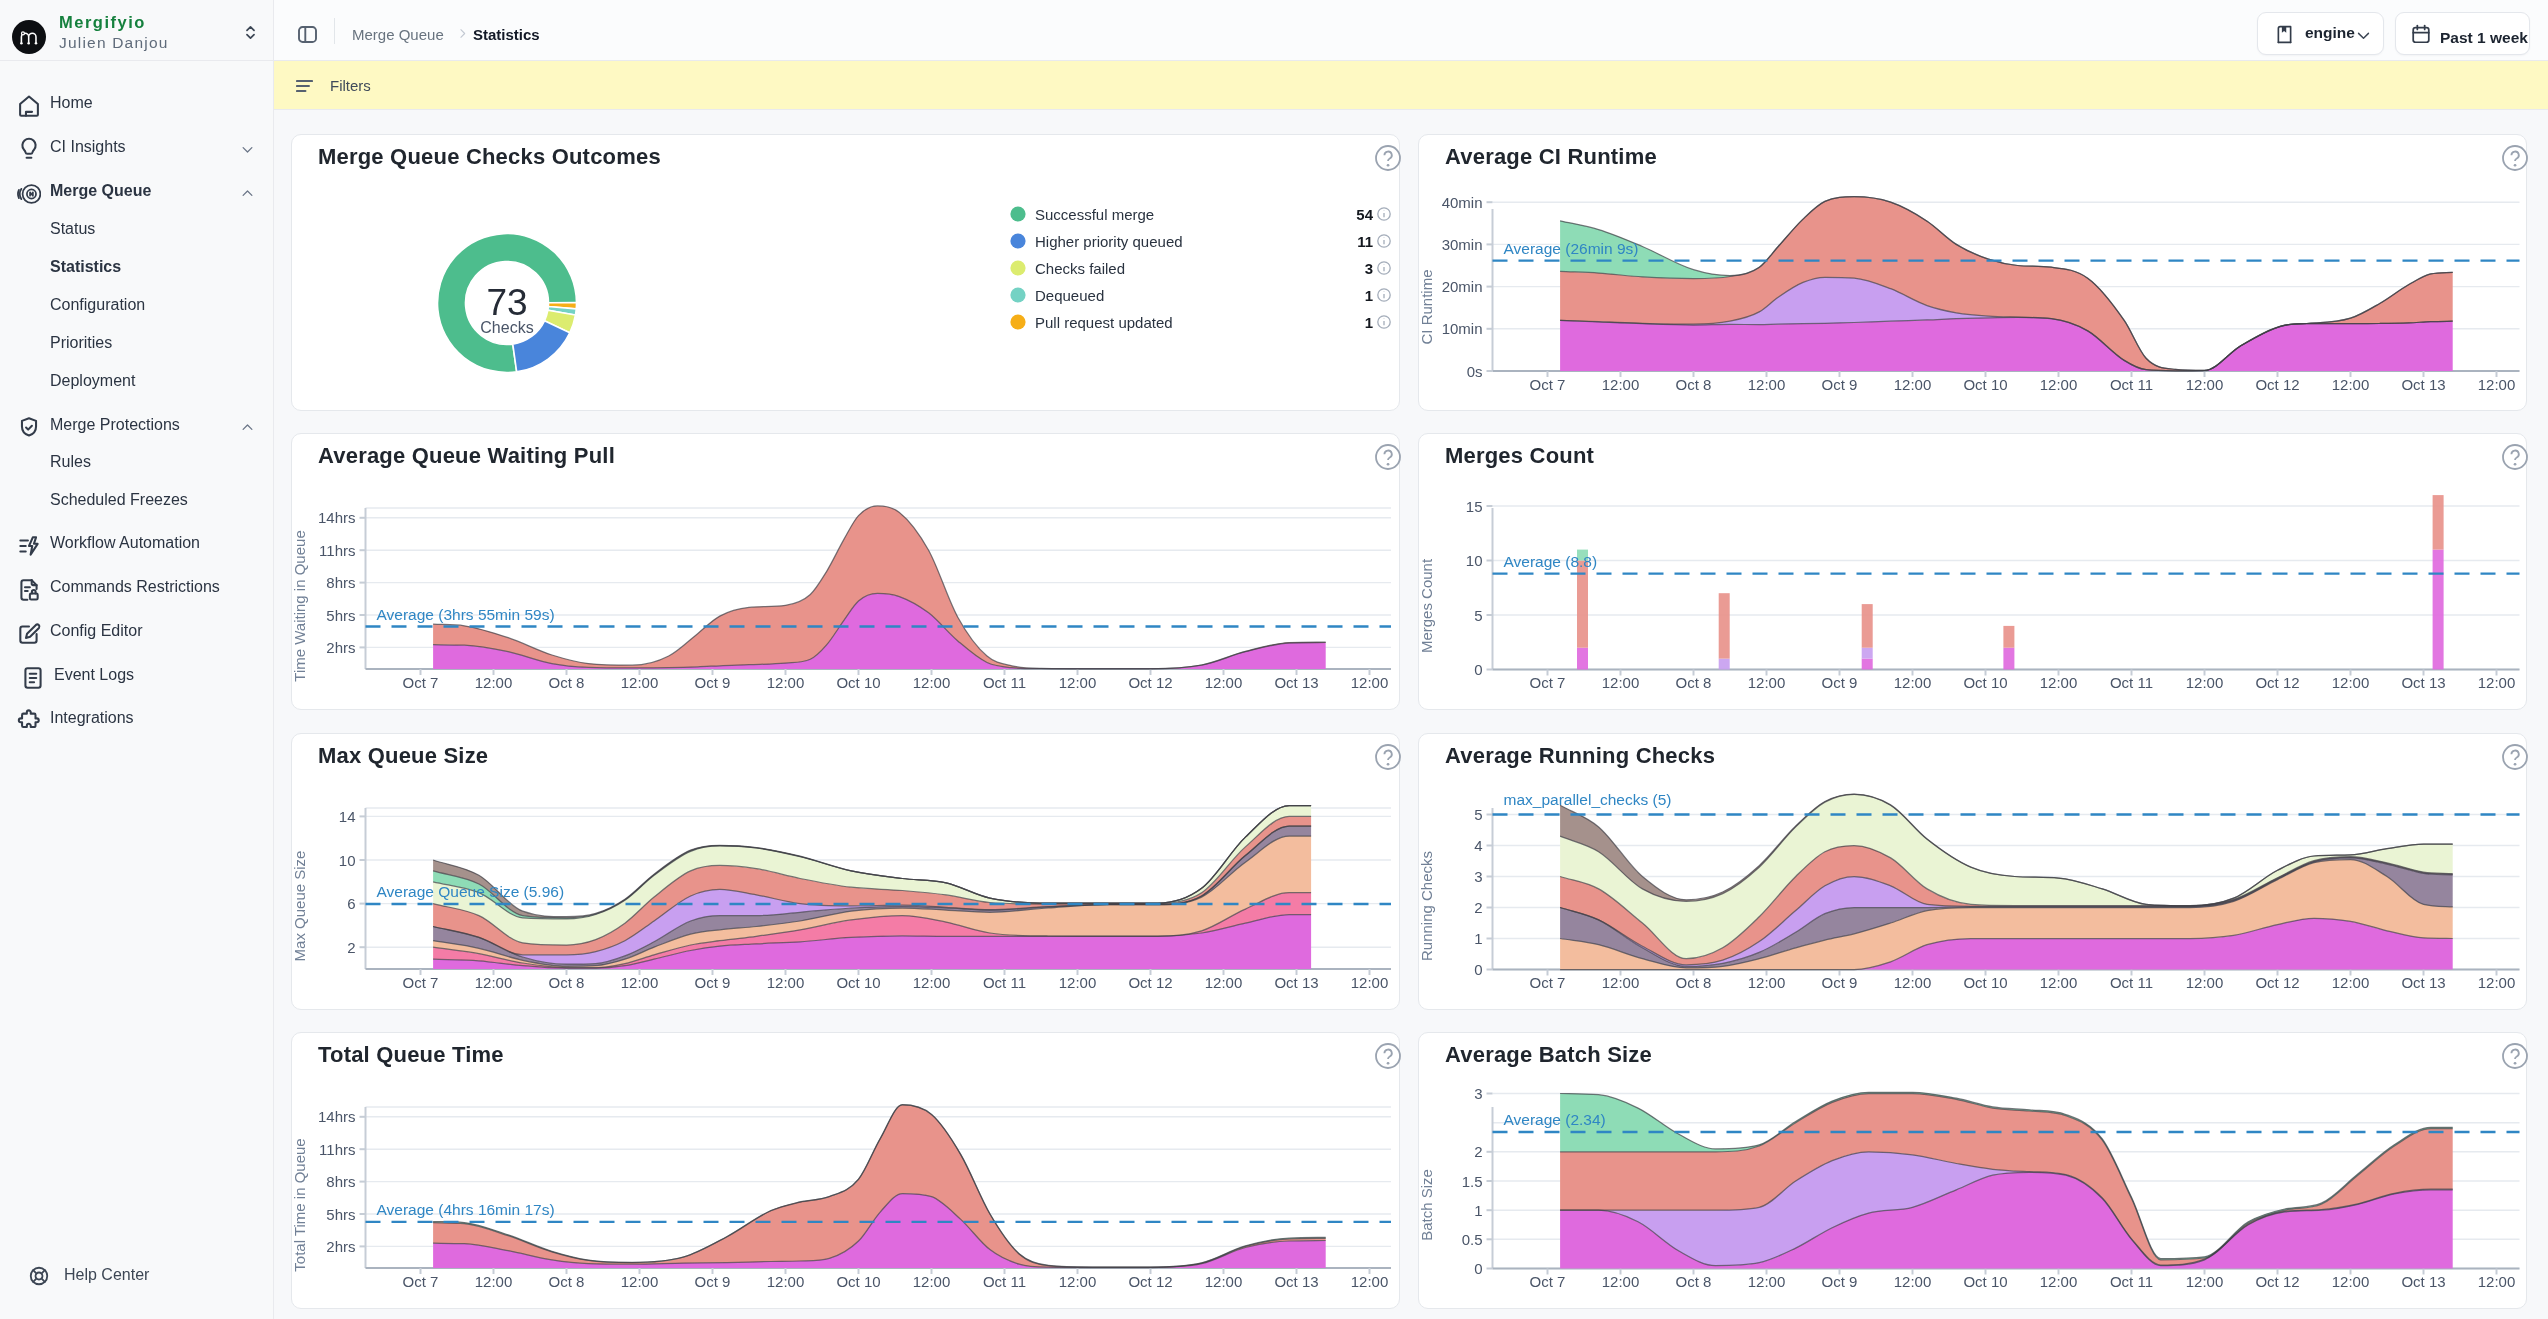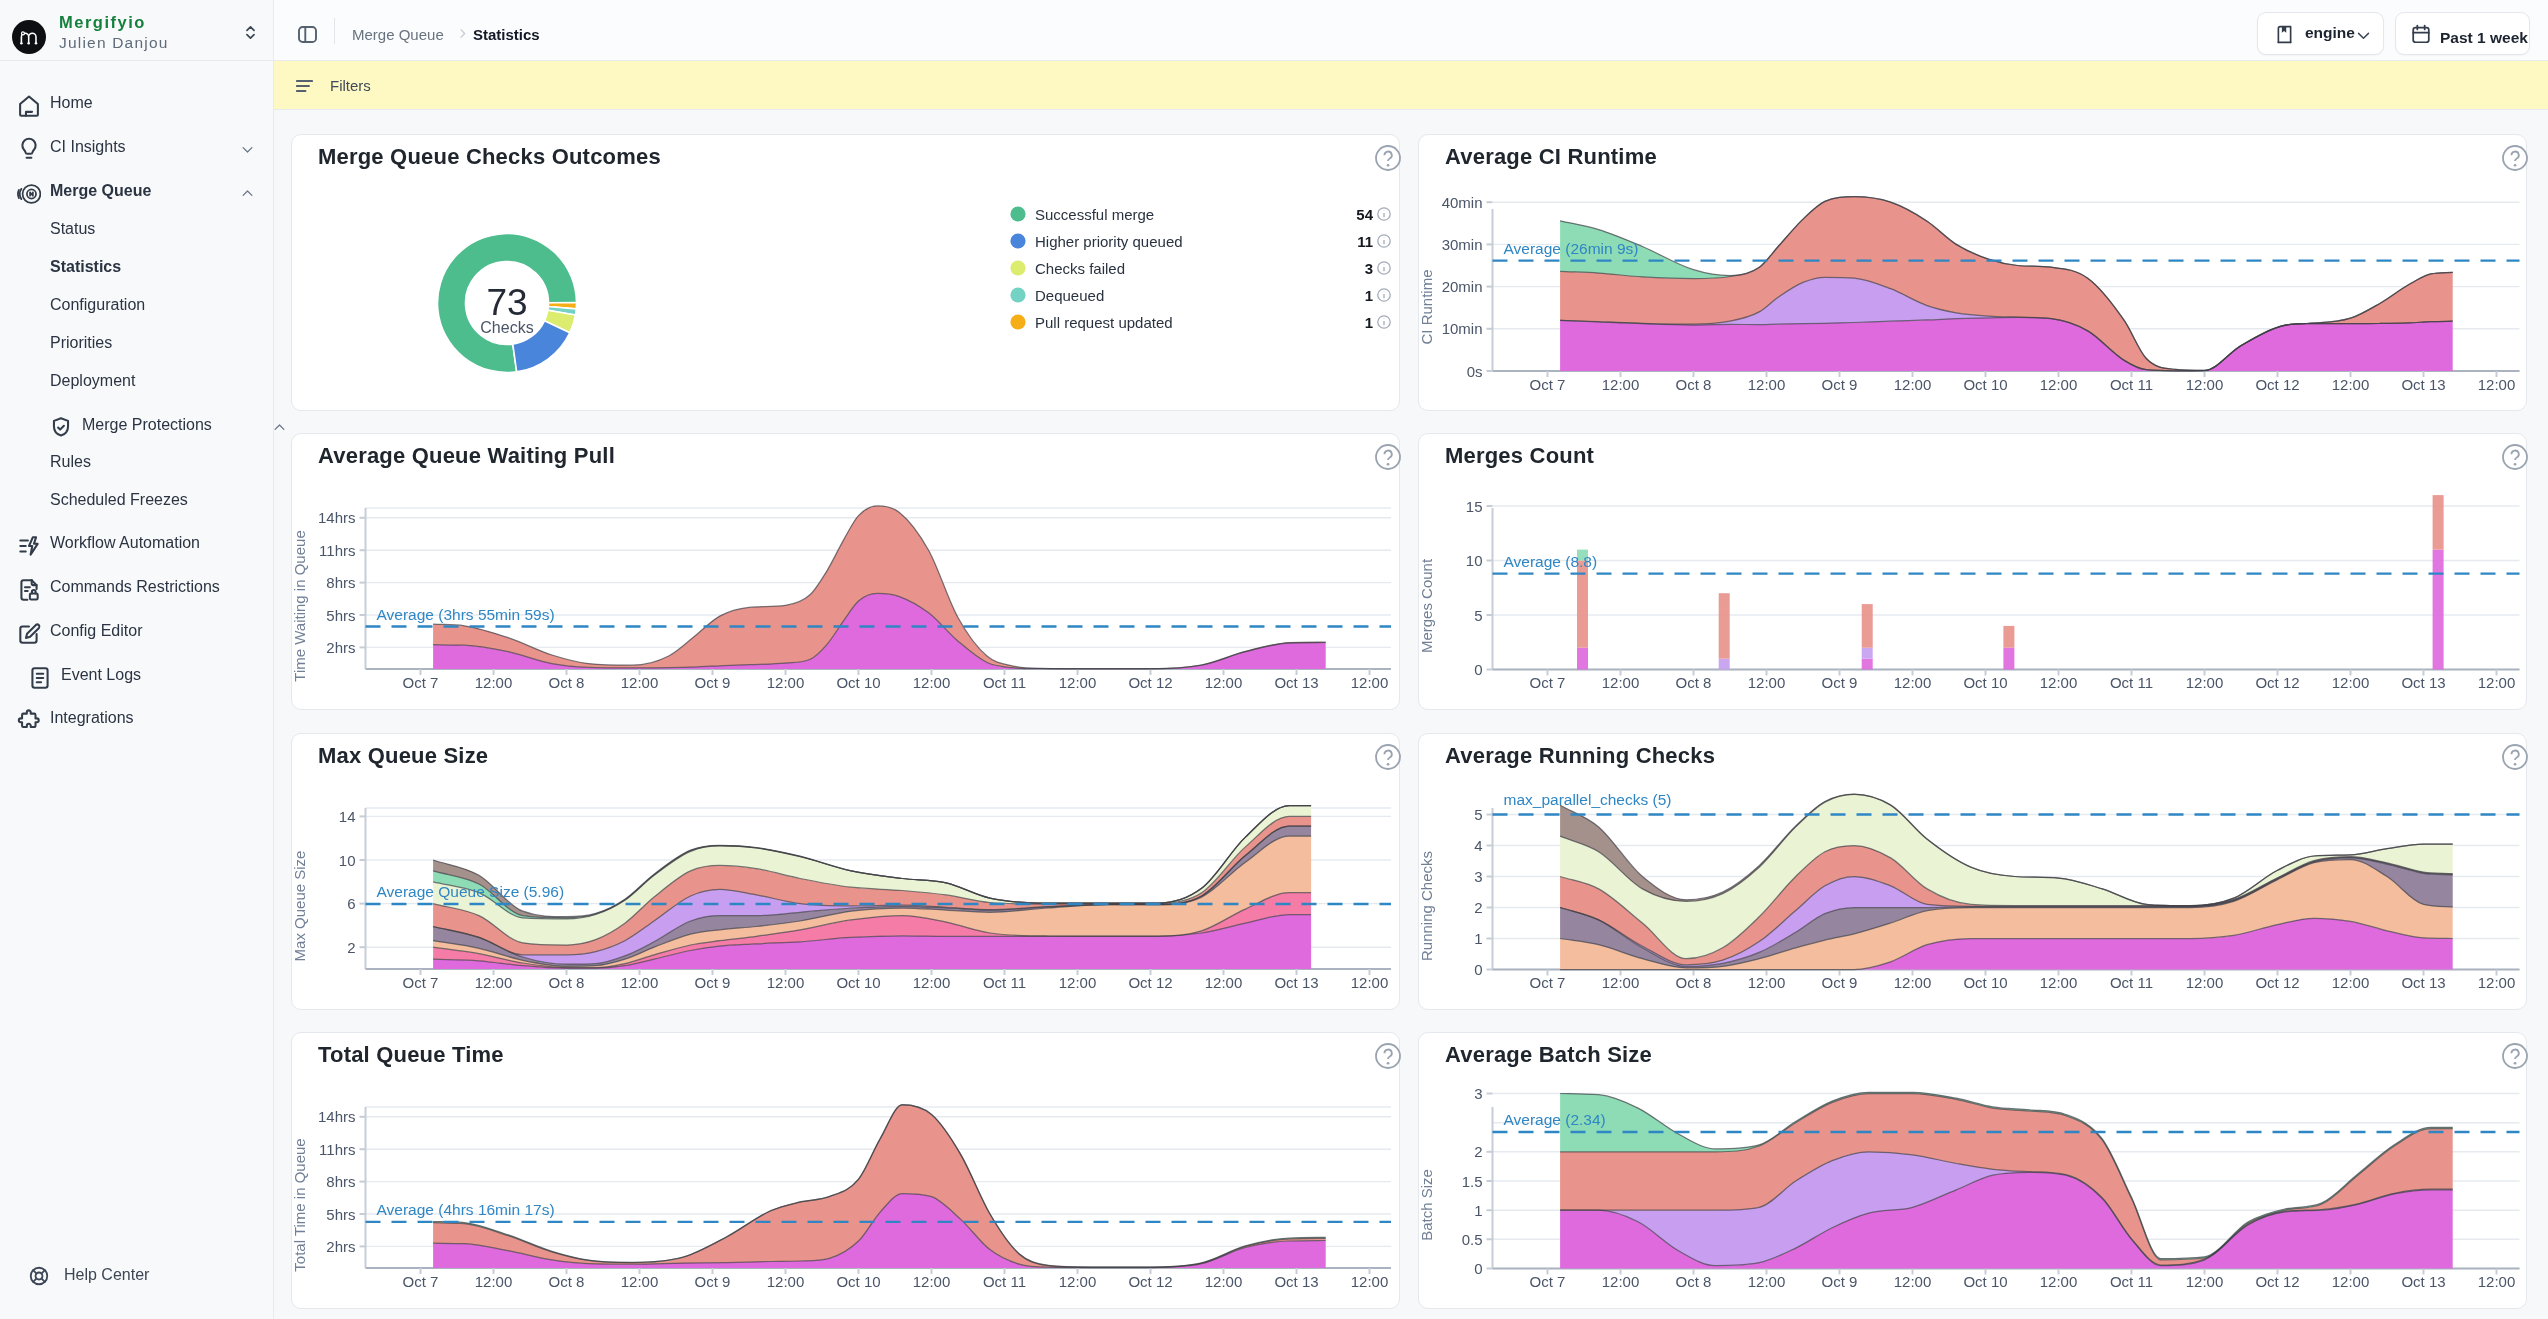--- a/index.html
+++ b/index.html
@@ -66,21 +66,21 @@
     </div>
     <div style="position:absolute;left:0;top:285px;width:274px;height:44px;">
       <div style="position:absolute;left:50px;top:11px;font-size:16px;font-weight:400;color:#2b3442;">Configuration</div>
     </div>
     <div style="position:absolute;left:0;top:323px;width:274px;height:44px;">
       <div style="position:absolute;left:50px;top:11px;font-size:16px;font-weight:400;color:#2b3442;">Priorities</div>
     </div>
     <div style="position:absolute;left:0;top:361px;width:274px;height:44px;">
       <div style="position:absolute;left:50px;top:11px;font-size:16px;font-weight:400;color:#2b3442;">Deployment</div>
     </div>
-    <div style="position:absolute;left:0;top:405px;width:274px;height:44px;margin-left:32px;">
+    <div style="position:absolute;left:0;top:405px;width:274px;height:44px;">
       <svg style="position:absolute;left:16px;top:10px" width="26" height="26" viewBox="0 0 24 24" fill="none" stroke="#333c4a" stroke-width="1.9" stroke-linecap="round" stroke-linejoin="round">
         <path d="M12 3 5.5 5.4v5.1c0 4.3 2.9 7.2 6.5 8.5 3.6-1.3 6.5-4.2 6.5-8.5V5.4Z"></path>
         <path d="m9.3 11.6 1.9 1.9 3.5-3.6"></path>
       </svg>
       <div style="position:absolute;left:50px;top:11px;font-size:16px;font-weight:400;color:#2b3442;">Merge Protections</div>
       <svg style="position:absolute;left:240px;top:15px" width="15" height="15" viewBox="0 0 24 24" fill="none" stroke="#6a7587" stroke-width="2" stroke-linecap="round" stroke-linejoin="round">
         <path d="m5 15 7-7 7 7"></path>
       </svg>
     </div>
     <div style="position:absolute;left:0;top:442px;width:274px;height:44px;">
@@ -107,21 +107,21 @@
       </svg>
       <div style="position:absolute;left:50px;top:11px;font-size:16px;font-weight:400;color:#2b3442;">Commands Restrictions</div>
     </div>
     <div style="position:absolute;left:0;top:611px;width:274px;height:44px;">
       <svg style="position:absolute;left:16px;top:10px" width="26" height="26" viewBox="0 0 24 24" fill="none" stroke="#333c4a" stroke-width="1.9" stroke-linecap="round" stroke-linejoin="round">
         <path d="M12 5H6a2 2 0 0 0-2 2v11a2 2 0 0 0 2 2h11a2 2 0 0 0 2-2v-6"></path>
         <path d="M18.4 3.6a2 2 0 0 1 2.8 2.8L13 14.6l-3.8 1 1-3.8Z"></path>
       </svg>
       <div style="position:absolute;left:50px;top:11px;font-size:16px;font-weight:400;color:#2b3442;">Config Editor</div>
     </div>
-    <div style="position:absolute;left:11px;top:655px;width:274px;height:44px;">
+    <div style="position:absolute;left:4px;top:655px;width:274px;height:44px;">
       <svg style="position:absolute;left:16px;top:10px" width="26" height="26" viewBox="0 0 24 24" fill="none" stroke="#333c4a" stroke-width="1.9" stroke-linecap="round" stroke-linejoin="round">
         <rect x="5" y="3" width="14" height="18" rx="2"></rect>
         <path d="M9 8h6M9 12h6M9 16h4"></path>
       </svg>
       <div style="position:absolute;left:50px;top:11px;font-size:16px;font-weight:400;color:#2b3442;">Event Logs</div>
     </div>
     <div style="position:absolute;left:0;top:698px;width:274px;height:44px;padding-left:32px;">
       <svg style="position:absolute;left:16px;top:10px" width="26" height="26" viewBox="0 0 24 24" fill="none" stroke="#333c4a" stroke-width="1.9" stroke-linecap="round" stroke-linejoin="round">
         <path d="M10 4a1.8 1.8 0 0 1 3.6 0v1.2h3.2a1.2 1.2 0 0 1 1.2 1.2v3.2H19.2a1.8 1.8 0 0 1 0 3.6H18v3.2a1.2 1.2 0 0 1-1.2 1.2h-3.2v-1.2a1.8 1.8 0 0 0-3.6 0v1.2H6.8a1.2 1.2 0 0 1-1.2-1.2v-3.2H4.4a1.8 1.8 0 0 1 0-3.6h1.2V6.4a1.2 1.2 0 0 1 1.2-1.2H10Z"></path>
       </svg>

